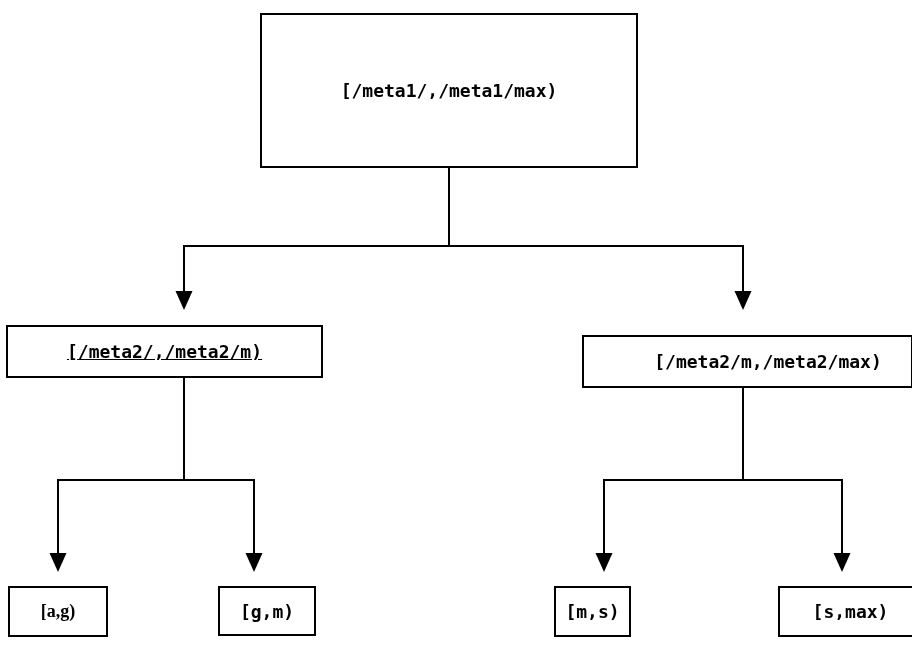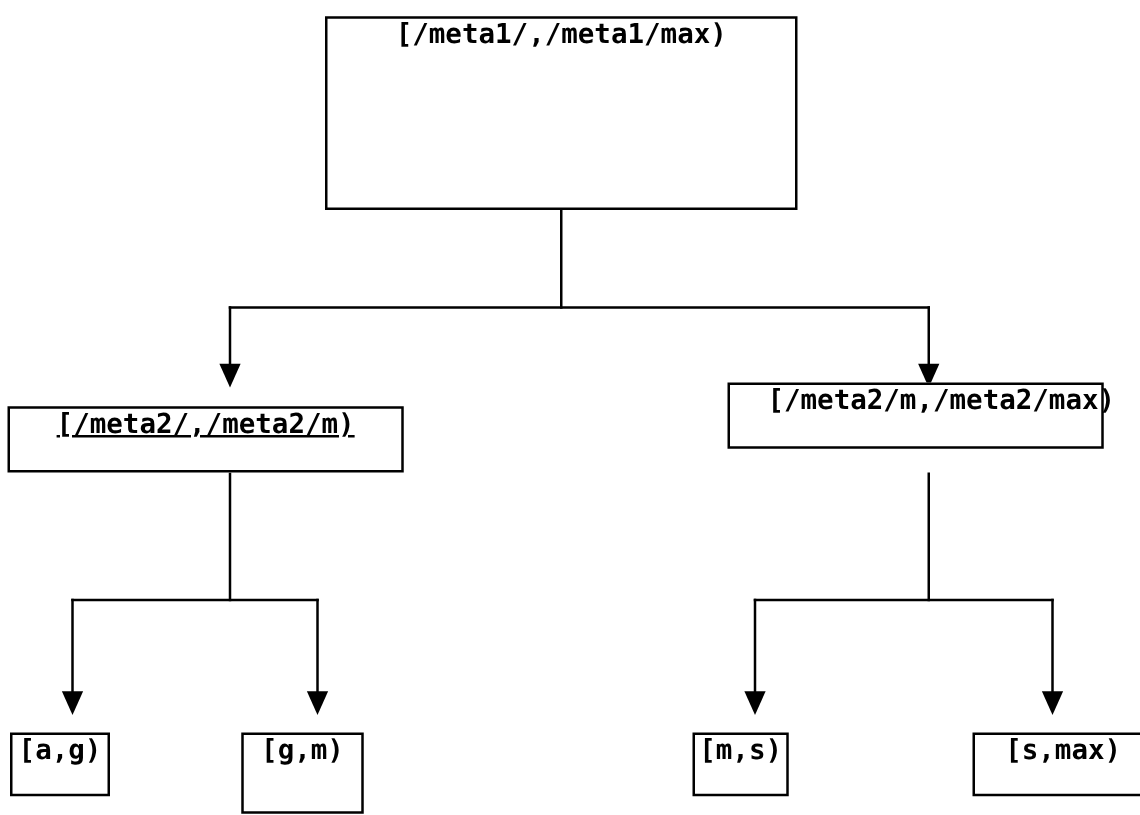--- a/index.html
+++ b/index.html
@@ -31,30 +31,31 @@
     fill: #000000;
     stroke: none;
   }
   .node {
     position: absolute;
     box-sizing: border-box;
     border: 2px solid #000000;
     background: #ffffff;
     color: #000000;
     display: flex;
+    align-items: center;
     justify-content: center;
-    font-size: 22px;
+    font-size: 18px;
     font-weight: bold;
     white-space: nowrap;
   }
   .node-root       { left: 260px; top: 13px;  width: 378px; height: 155px; }
   .node-child-left { left: 6px;  top: 325px; width: 317px; height: 53px; text-decoration: underline; }
-  .node-child-right{ left: 582px; top: 306px; width: 301px; height: 53px; padding-left: 41px; }
-  .node-leaf-ag    { left: 8px;   top: 586px; width: 80px; height: 51px; }
-  .node-leaf-gm    { left: 193px; top: 586px; width: 98px;  height: 65px; }
+  .node-child-right{ left: 582px; top: 335px; width: 331px; height: 53px; padding-left: 41px; }
+  .node-leaf-ag    { left: 8px;   top: 586px; width: 100px; height: 51px; font-family: Liberation Serif, serif; }
+  .node-leaf-gm    { left: 218px; top: 586px; width: 98px;  height: 50px; }
   .node-leaf-ms    { left: 554px; top: 586px; width: 77px;  height: 51px; }
   .node-leaf-smax  { left: 778px; top: 586px; width: 145px; height: 51px; }
 </style>
 </head>
 <body>
 
 <div class="canvas">
 
   <svg class="connectors" viewBox="0 0 912 652" xmlns="http://www.w3.org/2000/svg">
 

